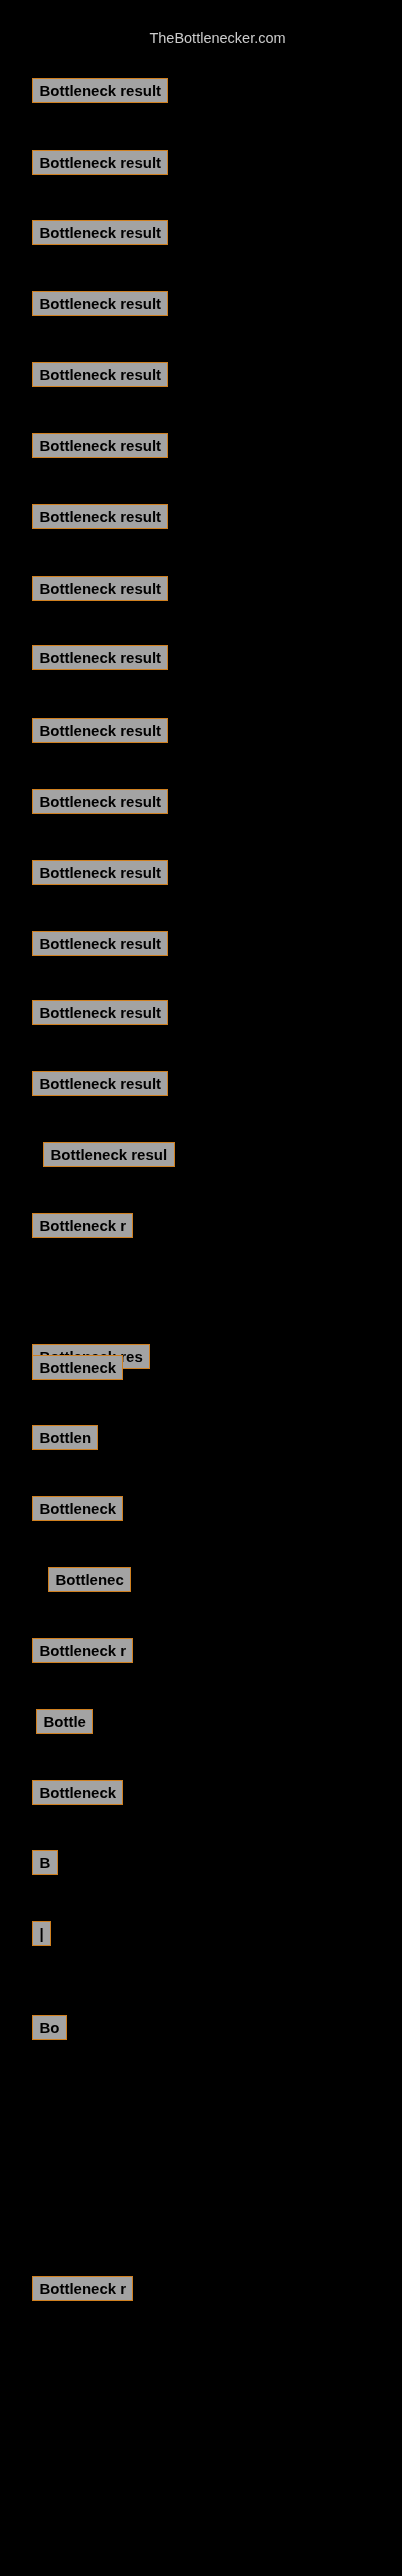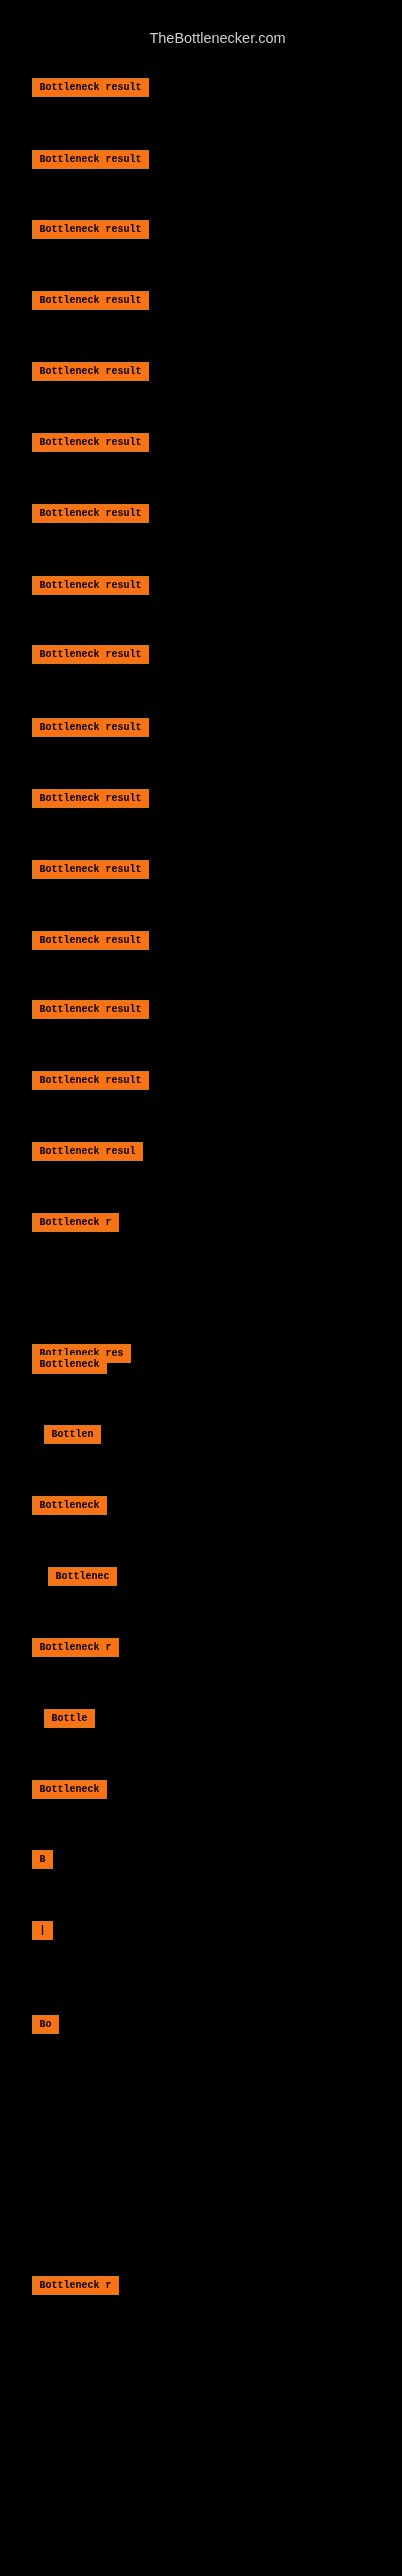--- a/index.html
+++ b/index.html
@@ -19,29 +19,28 @@
       color: #cccccc;
       font-size: 14.5px;
       padding: 6.4px 0;
       background: #000;
     }
     .bottleneck-item {
       position: absolute;
       left: 0;
     }
     .bottleneck-badge {
-      background-color: #f97316;
+      background-color: #a3a3a3;
       color: #000000;
-      font-size: 10px;
+      font-size: 15px;
       font-weight: bold;
       padding: 3.2px 6.4px;
       display: inline-block;
       border: 0.8px solid #d08020;
       white-space: nowrap;
-      font-family: Liberation Mono, monospace;
     }
   </style>
 </head>
 <body>
 
 <div class="site-title">TheBottlenecker.com</div>
 
 <div id="items-container">
     <div class="bottleneck-item" style="top: 46px; left: 0px;"><span class="bottleneck-badge">Bottleneck result</span></div>
     <div class="bottleneck-item" style="top: 118px; left: 0px;"><span class="bottleneck-badge">Bottleneck result</span></div>
@@ -51,28 +50,28 @@
     <div class="bottleneck-item" style="top: 401px; left: 0px;"><span class="bottleneck-badge">Bottleneck result</span></div>
     <div class="bottleneck-item" style="top: 472px; left: 0px;"><span class="bottleneck-badge">Bottleneck result</span></div>
     <div class="bottleneck-item" style="top: 544px; left: 0px;"><span class="bottleneck-badge">Bottleneck result</span></div>
     <div class="bottleneck-item" style="top: 613px; left: 0px;"><span class="bottleneck-badge">Bottleneck result</span></div>
     <div class="bottleneck-item" style="top: 686px; left: 0px;"><span class="bottleneck-badge">Bottleneck result</span></div>
     <div class="bottleneck-item" style="top: 757px; left: 0px;"><span class="bottleneck-badge">Bottleneck result</span></div>
     <div class="bottleneck-item" style="top: 828px; left: 0px;"><span class="bottleneck-badge">Bottleneck result</span></div>
     <div class="bottleneck-item" style="top: 899px; left: 0px;"><span class="bottleneck-badge">Bottleneck result</span></div>
     <div class="bottleneck-item" style="top: 968px; left: 0px;"><span class="bottleneck-badge">Bottleneck result</span></div>
     <div class="bottleneck-item" style="top: 1039px; left: 0px;"><span class="bottleneck-badge">Bottleneck result</span></div>
-    <div class="bottleneck-item" style="top: 1110px; left: 0px;"><span class="bottleneck-badge">Bottleneck resul</span></div>
+    <div class="bottleneck-item" style="top: 1110px; left: 11px;"><span class="bottleneck-badge">Bottleneck resul</span></div>
     <div class="bottleneck-item" style="top: 1181px; left: 0px;"><span class="bottleneck-badge">Bottleneck r</span></div>
     <div class="bottleneck-item" style="top: 1312px; left: 0px;"><span class="bottleneck-badge">Bottleneck res</span></div>
     <div class="bottleneck-item" style="top: 1323px; left: 0px;"><span class="bottleneck-badge">Bottleneck</span></div>
-    <div class="bottleneck-item" style="top: 1393px; left: 12px;"><span class="bottleneck-badge">Bottlen</span></div>
+    <div class="bottleneck-item" style="top: 1393px; left: 0px;"><span class="bottleneck-badge">Bottlen</span></div>
     <div class="bottleneck-item" style="top: 1464px; left: 0px;"><span class="bottleneck-badge">Bottleneck</span></div>
     <div class="bottleneck-item" style="top: 1535px; left: 16px;"><span class="bottleneck-badge">Bottlenec</span></div>
     <div class="bottleneck-item" style="top: 1606px; left: 0px;"><span class="bottleneck-badge">Bottleneck r</span></div>
-    <div class="bottleneck-item" style="top: 1677px; left: 12px;"><span class="bottleneck-badge">Bottle</span></div>
+    <div class="bottleneck-item" style="top: 1677px; left: 4px;"><span class="bottleneck-badge">Bottle</span></div>
     <div class="bottleneck-item" style="top: 1748px; left: 0px;"><span class="bottleneck-badge">Bottleneck</span></div>
     <div class="bottleneck-item" style="top: 1818px; left: 0px;"><span class="bottleneck-badge">B</span></div>
     <div class="bottleneck-item" style="top: 1889px; left: 0px;"><span class="bottleneck-badge">|</span></div>
     <div class="bottleneck-item" style="top: 1983px; left: 0px;"><span class="bottleneck-badge">Bo</span></div>
     <div class="bottleneck-item" style="top: 2244px; left: 0px;"><span class="bottleneck-badge">Bottleneck r</span></div>
   </div>
 
 
 </body></html>

